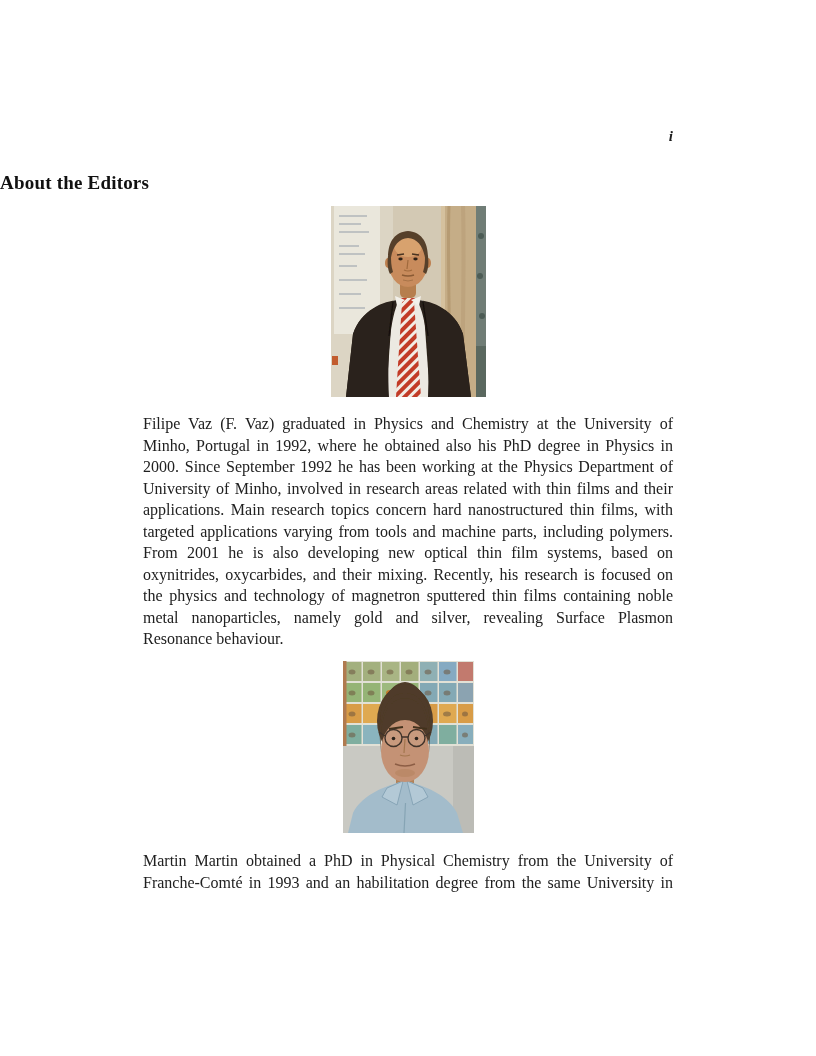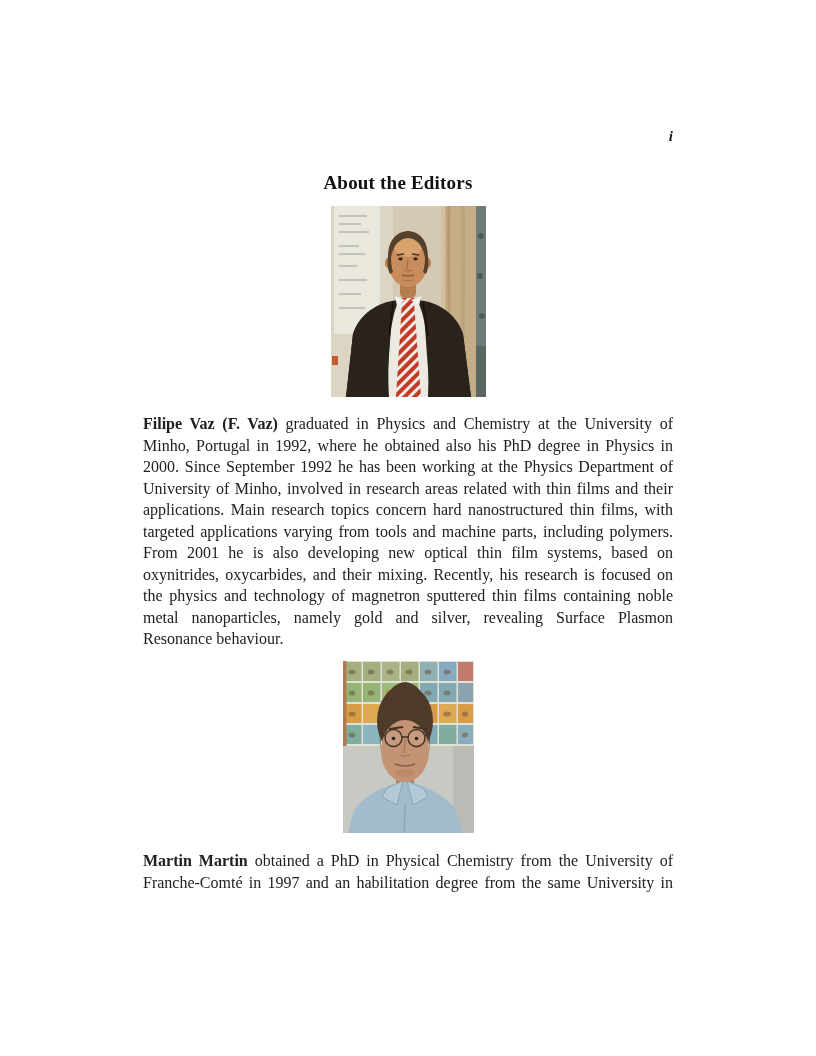--- a/index.html
+++ b/index.html
@@ -22,40 +22,40 @@
     font-style: italic;
     font-weight: bold;
     font-size: 15px;
     color: #1d1d1d;
   }
   .page-title {
     position: absolute;
     top: 159px;
     left: 0;
     width: 796px;
-    text-align: center;
+    text-align: left;
     font-weight: bold;
     font-size: 19px;
     letter-spacing: 0.2px;
     color: #111111;
   }
   .photo { position: absolute; display: block; }
   .photo-1 { left: 331px; top: 206px; width: 155px; height: 191px; }
   .photo-2 { left: 343px; top: 661px; width: 131px; height: 172px; }
   .bio {
     position: absolute;
     left: 143px;
     width: 530px;
     margin: 0;
     font-size: 16px;
     line-height: 21.5px;
     text-align: justify;
     color: #202020;
   }
-  .bio strong { font-weight: bold; }
+  .bio strong { font-weight: normal; }
   .bio-1 { top: 413px; }
   .bio-2 { top: 850px; text-align-last: justify; -moz-text-align-last: justify; }
 </style>
 </head>
 <body>
 
 <div class="page">
 
   <div class="page-number">i</div>
 
@@ -204,15 +204,15 @@
       <circle cx="73.5" cy="77" r="8.5" stroke="#3f332a" stroke-width="1.4" fill="#ffffff" fill-opacity="0.08"></circle>
       <path d="M59,76 L65,76 M42,75 L36,71 M82,75 L88,71" stroke="#3f332a" stroke-width="1.4" fill="none"></path>
       <circle cx="50.5" cy="77.5" r="1.8" fill="#2c211a"></circle>
       <circle cx="73.5" cy="77.5" r="1.8" fill="#2c211a"></circle>
       <path d="M62,78 L61,92 M57,94 Q62,96 67,94" stroke="#a3764f" stroke-width="1.2" fill="none"></path>
       <path d="M52,103 Q62,107 72,103" stroke="#8c5d45" stroke-width="1.5" fill="none"></path>
       <ellipse cx="62" cy="112" rx="10" ry="4" fill="#b07c58" opacity="0.4"></ellipse>
     </g>
   </svg>
 
-  <p class="bio bio-2"><strong>Martin Martin</strong><span> obtained a PhD in Physical Chemistry from the University of Franche-Comté in 1997 and an habilitation degree from the same University in</span></p>
+  <p class="bio bio-2"><strong>Martin Martin</strong><span> obtained a PhD in Physical Chemistry from the University of Franche-Comté in 1993 and an habilitation degree from the same University in</span></p>
 
 </div>
 
 </body></html>

